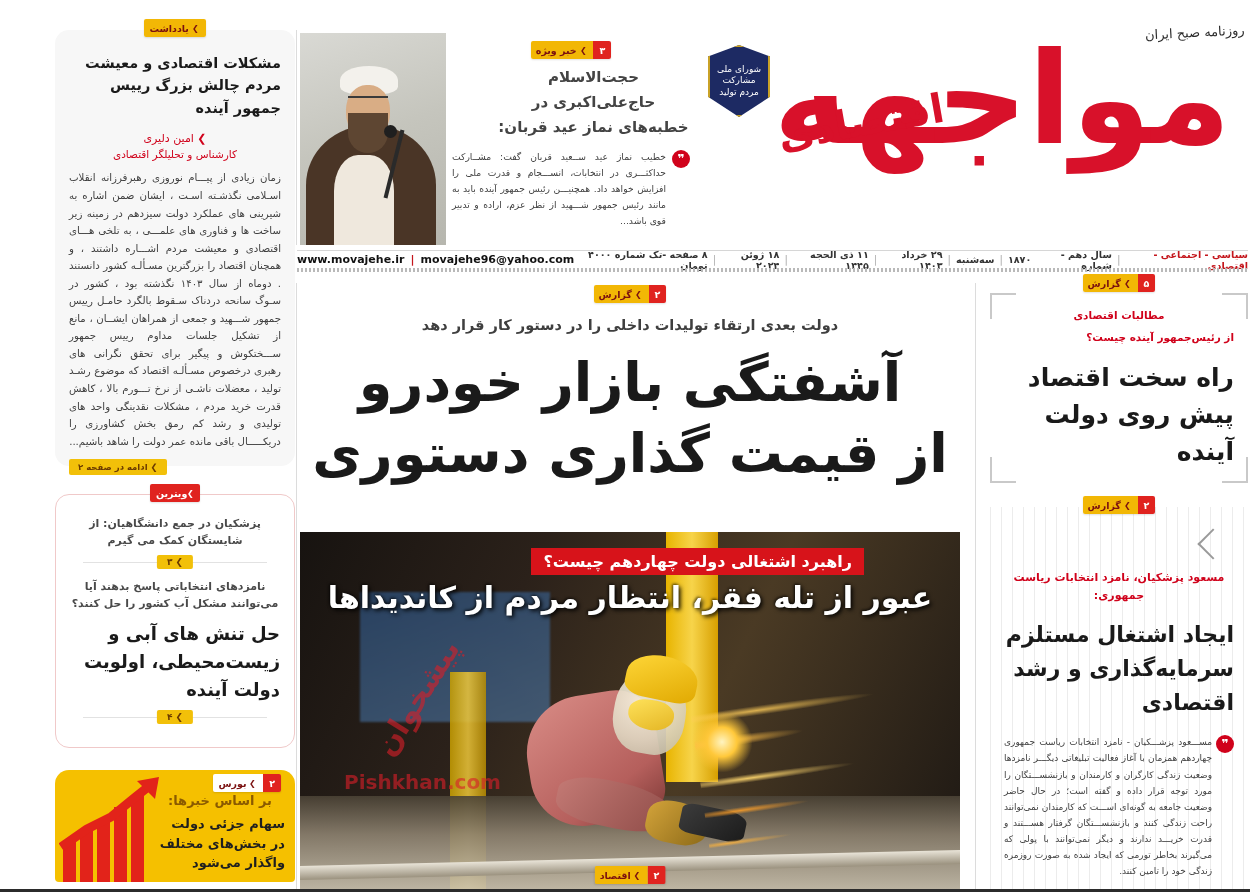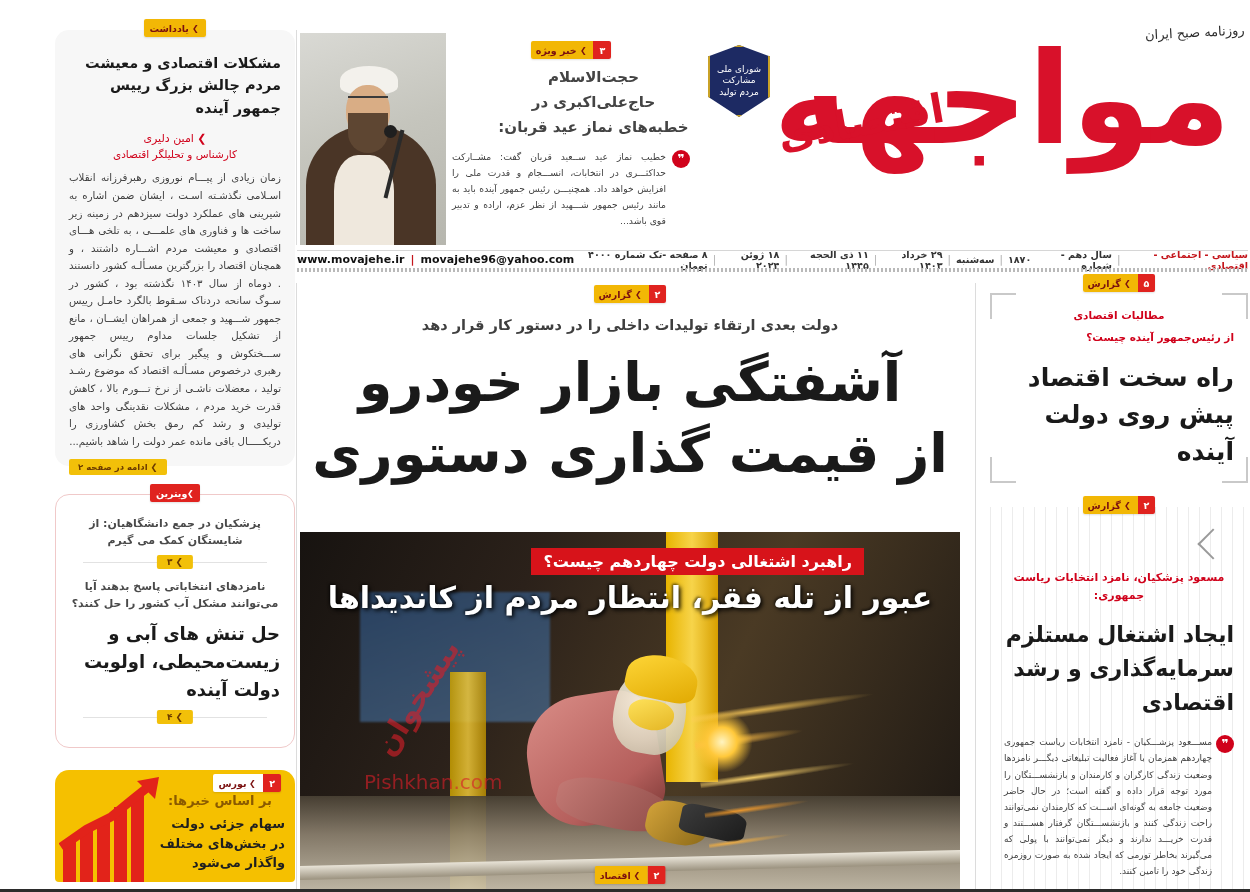--- a/index.html
+++ b/index.html
@@ -349,21 +349,21 @@
   }
   .watermark {
     position: absolute; left: 52px; top: 148px;
     color: rgba(214,30,40,.62);
     font-size: 30px; font-weight: bold;
     transform: rotate(-58deg); white-space: nowrap;
   }
   .watermark-sub {
     position: absolute; left: 44px; top: 238px;
     color: rgba(214,30,40,.62);
-    font-size: 20px; font-weight: normal; white-space: nowrap; margin-left: 20px;
+    font-size: 20px; font-weight: bold; white-space: nowrap;
   }
   .photo-redbar {
     position: absolute; right: 96px; top: 16px;
     background: #d7131a; color: #fff;
     font-size: 16px; font-weight: bold;
     padding: 4px 12px;
   }
   .photo-headline {
     position: absolute; right: 14px; top: 48px; left: 14px;
     color: #ffffff; font-size: 30px; font-weight: bold;

